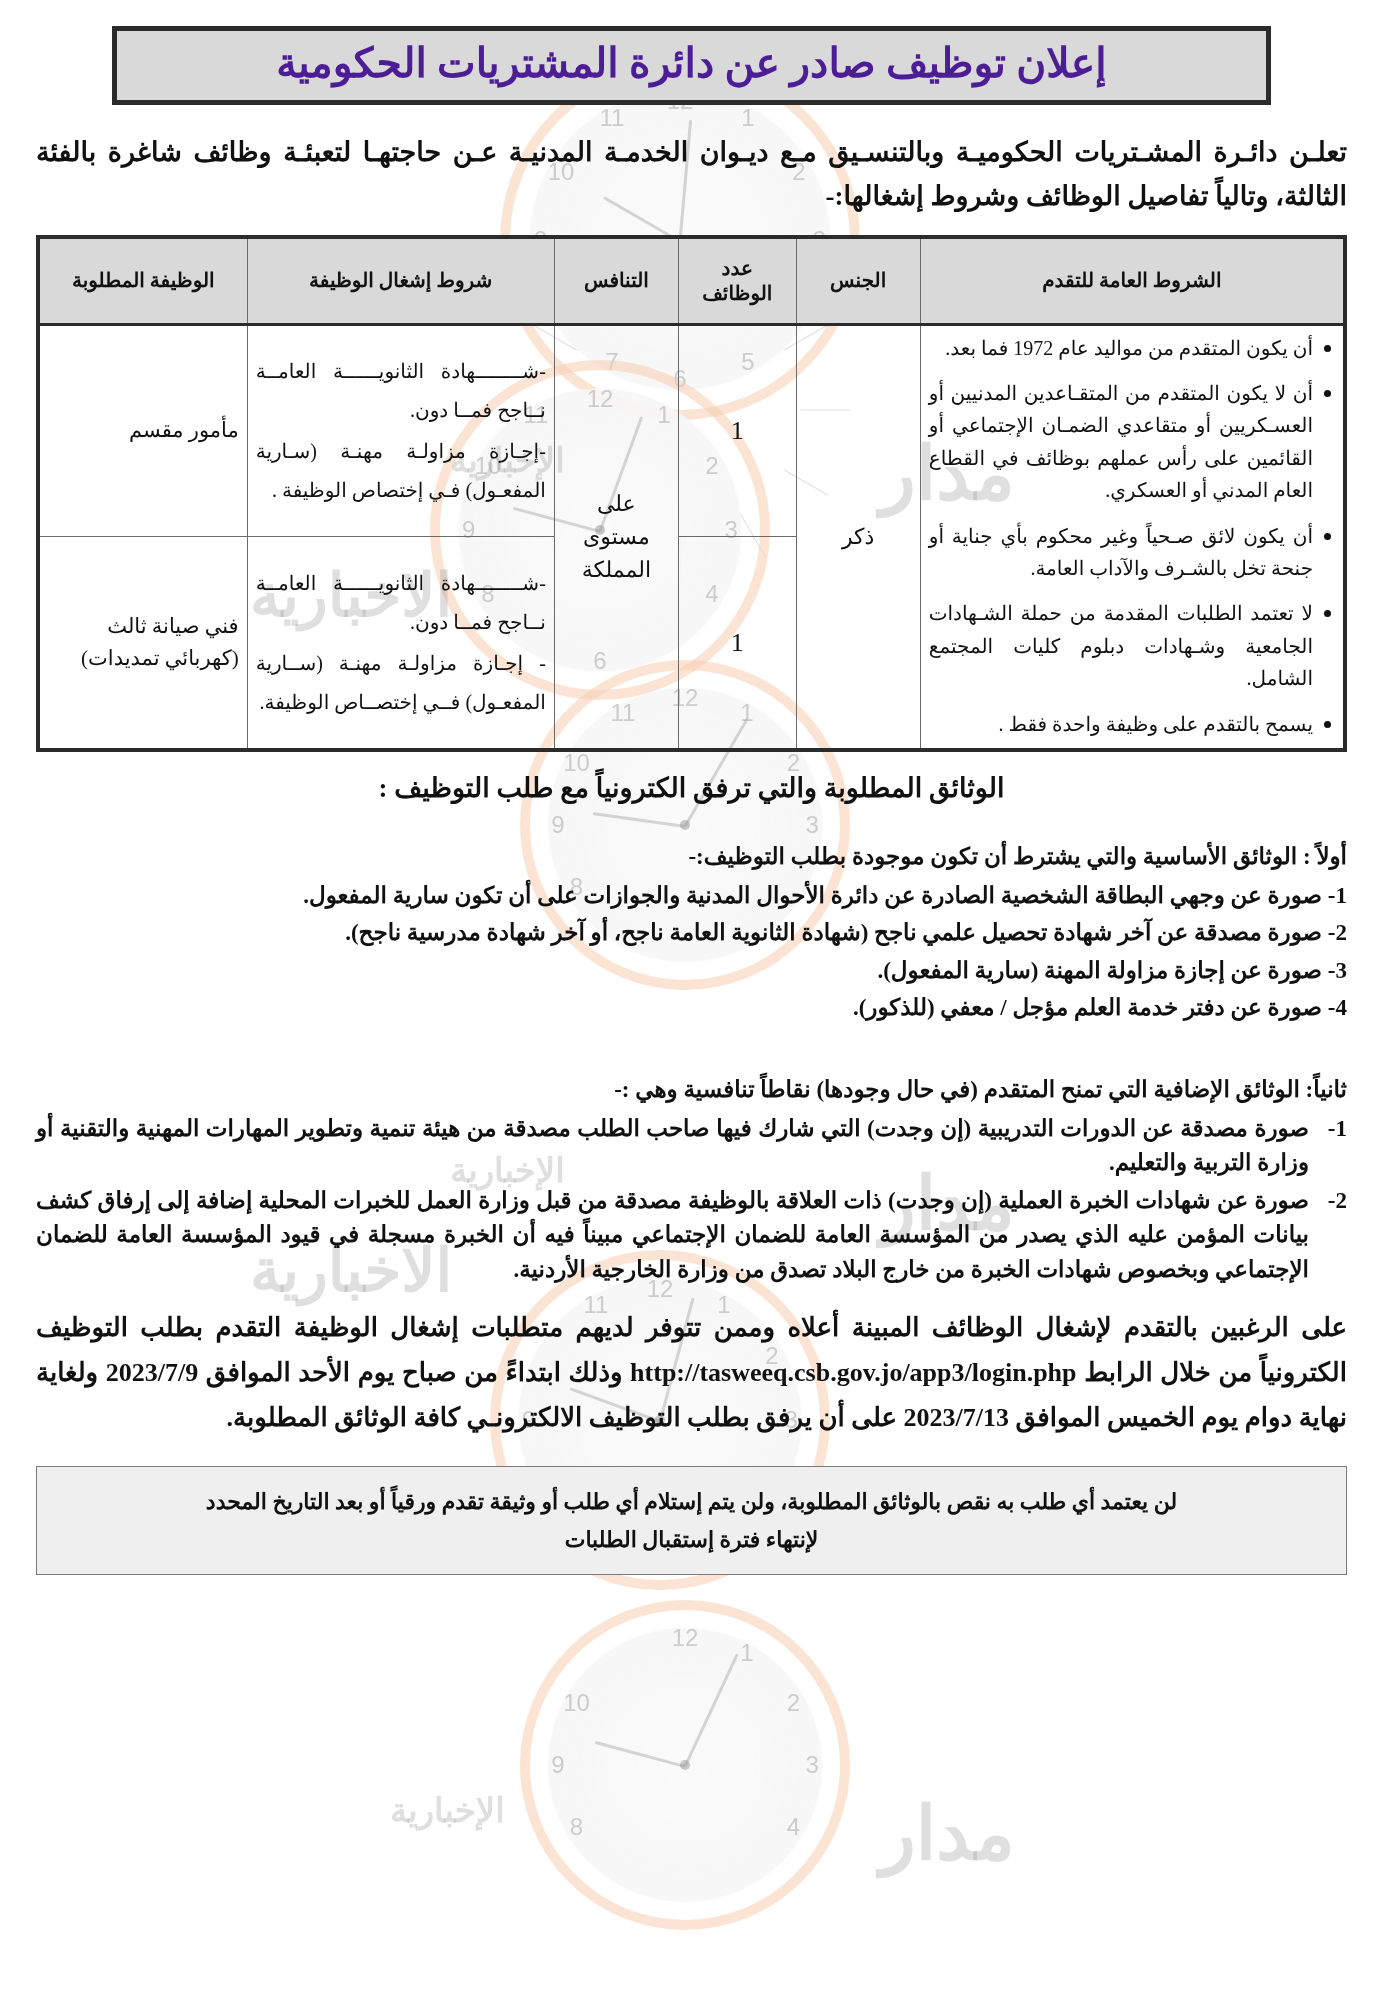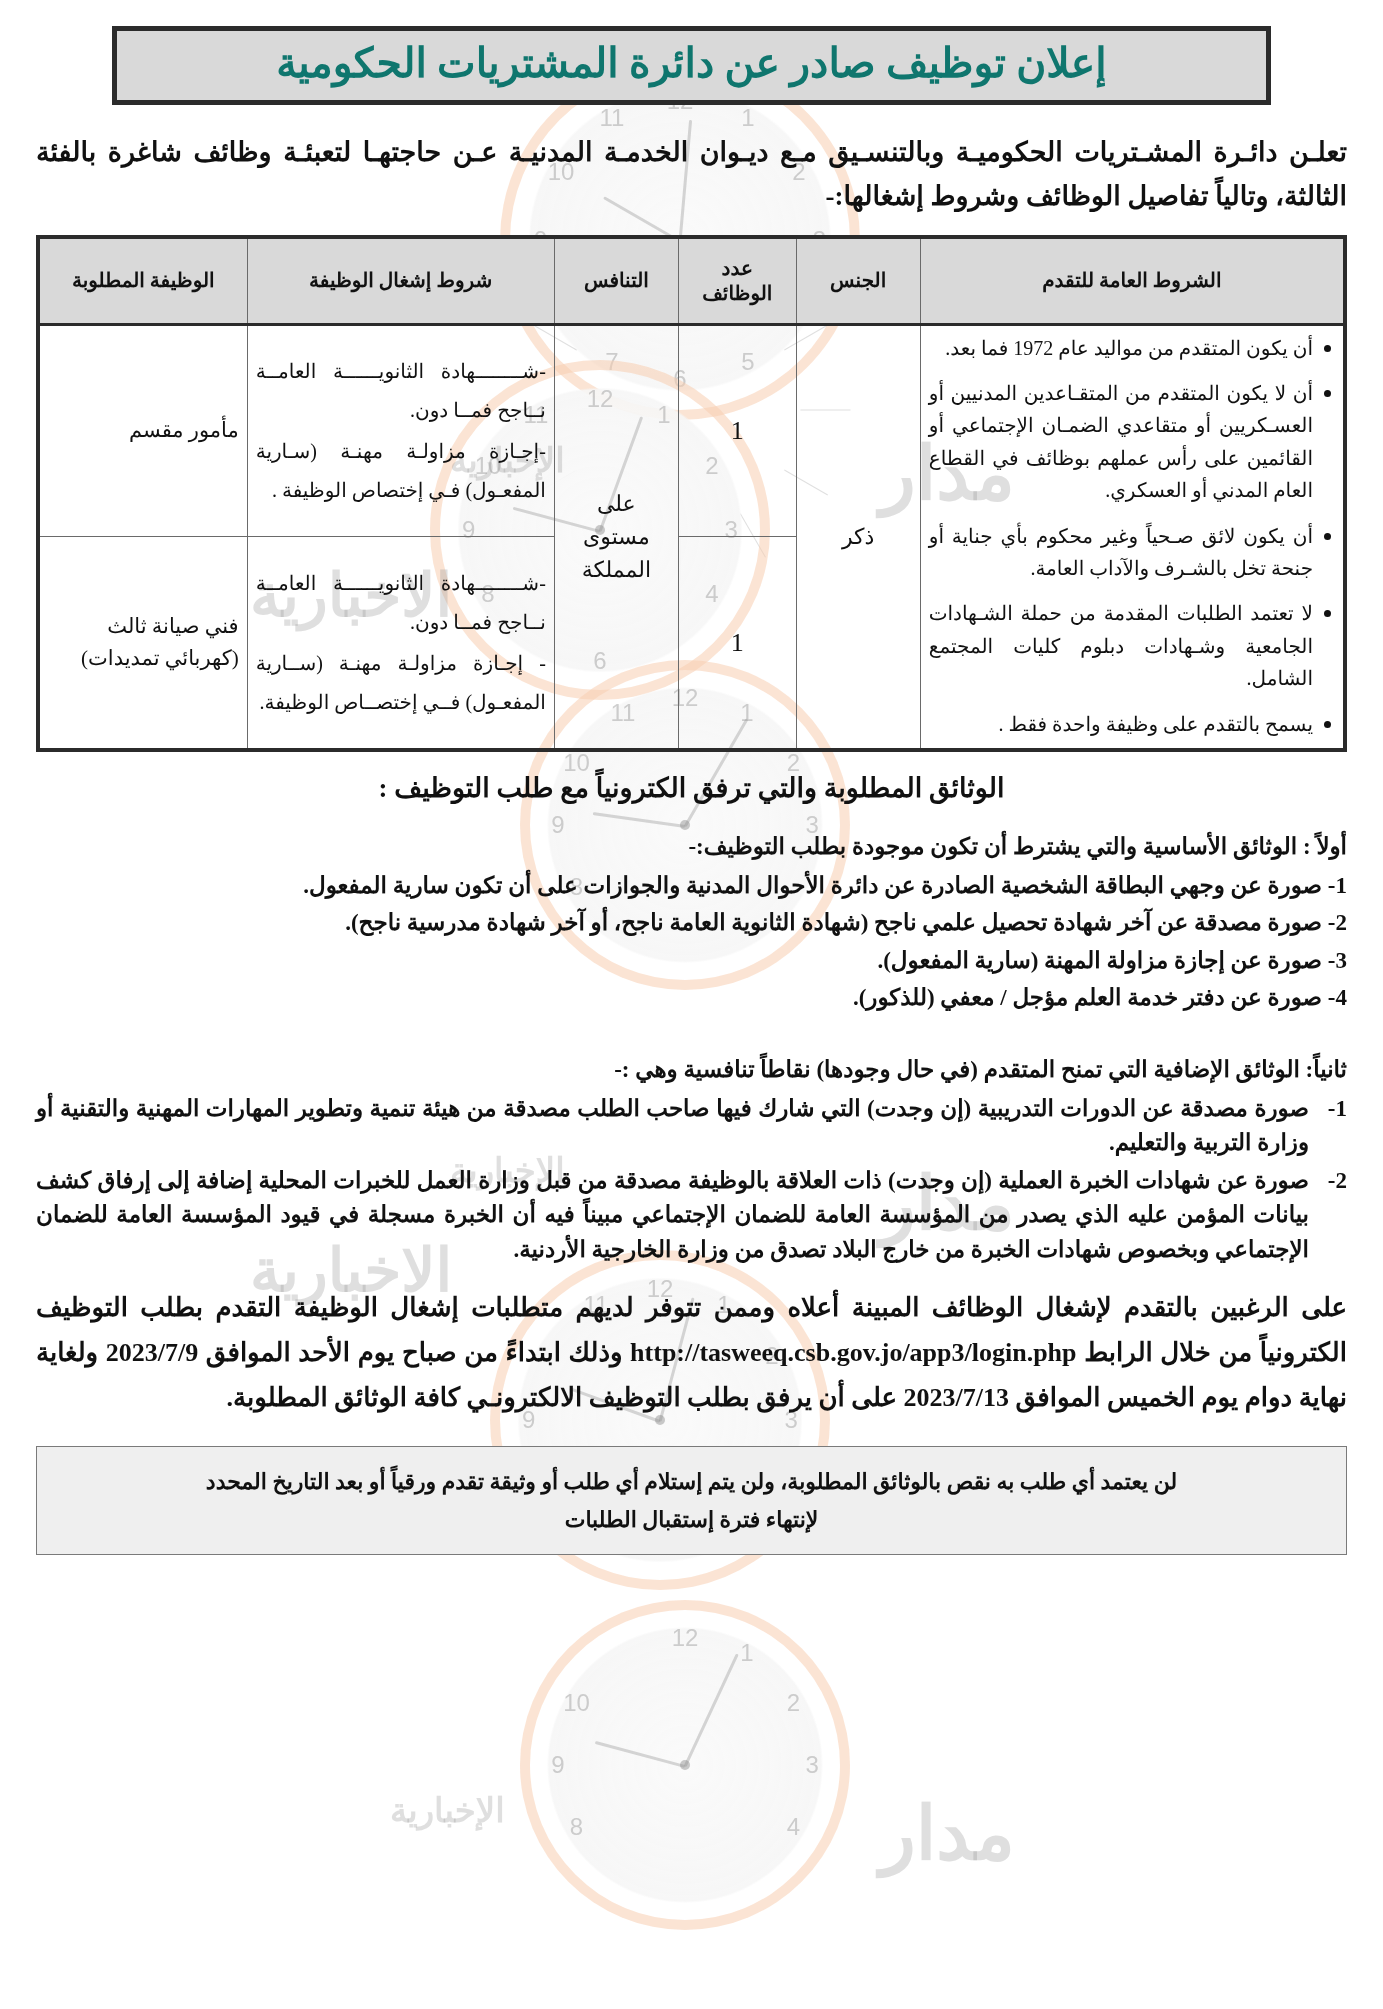--- a/index.html
+++ b/index.html
@@ -68,21 +68,21 @@
     background:#d9d9d9;
     text-align:center;
     padding:9px 10px 13px 10px;
   }
   .banner h1{
     margin:0;
     font-size:41px;
     font-weight:bold;
     letter-spacing:0;
     line-height:1.15;
-    color:#0f766e;
+    color:#4c1d95;
   }
 
   
   .intro{
     padding:26px 36px 0 36px;
     font-size:27px;
     font-weight:bold;
     line-height:1.62;
     text-align:justify;
     text-align-last:right;
@@ -174,21 +174,21 @@
     font-weight:bold;
     text-align:center;
     line-height:1.4;
   }
   .sec{
     padding:10px 36px 0 36px;
     font-size:23px;
     line-height:1.52;
     font-weight:bold;
   }
-  .sec .lead{margin:12px 0 4px 0;}
+  .sec .lead{margin:22px 0 4px 0;}
   ol.numlist{
     margin:0;padding:0;
     list-style:none;
   }
   ol.numlist li{
     margin:0 0 3px 0;
     font-size:23px;
     line-height:1.5;
     text-align:justify;
     text-align-last:right;

